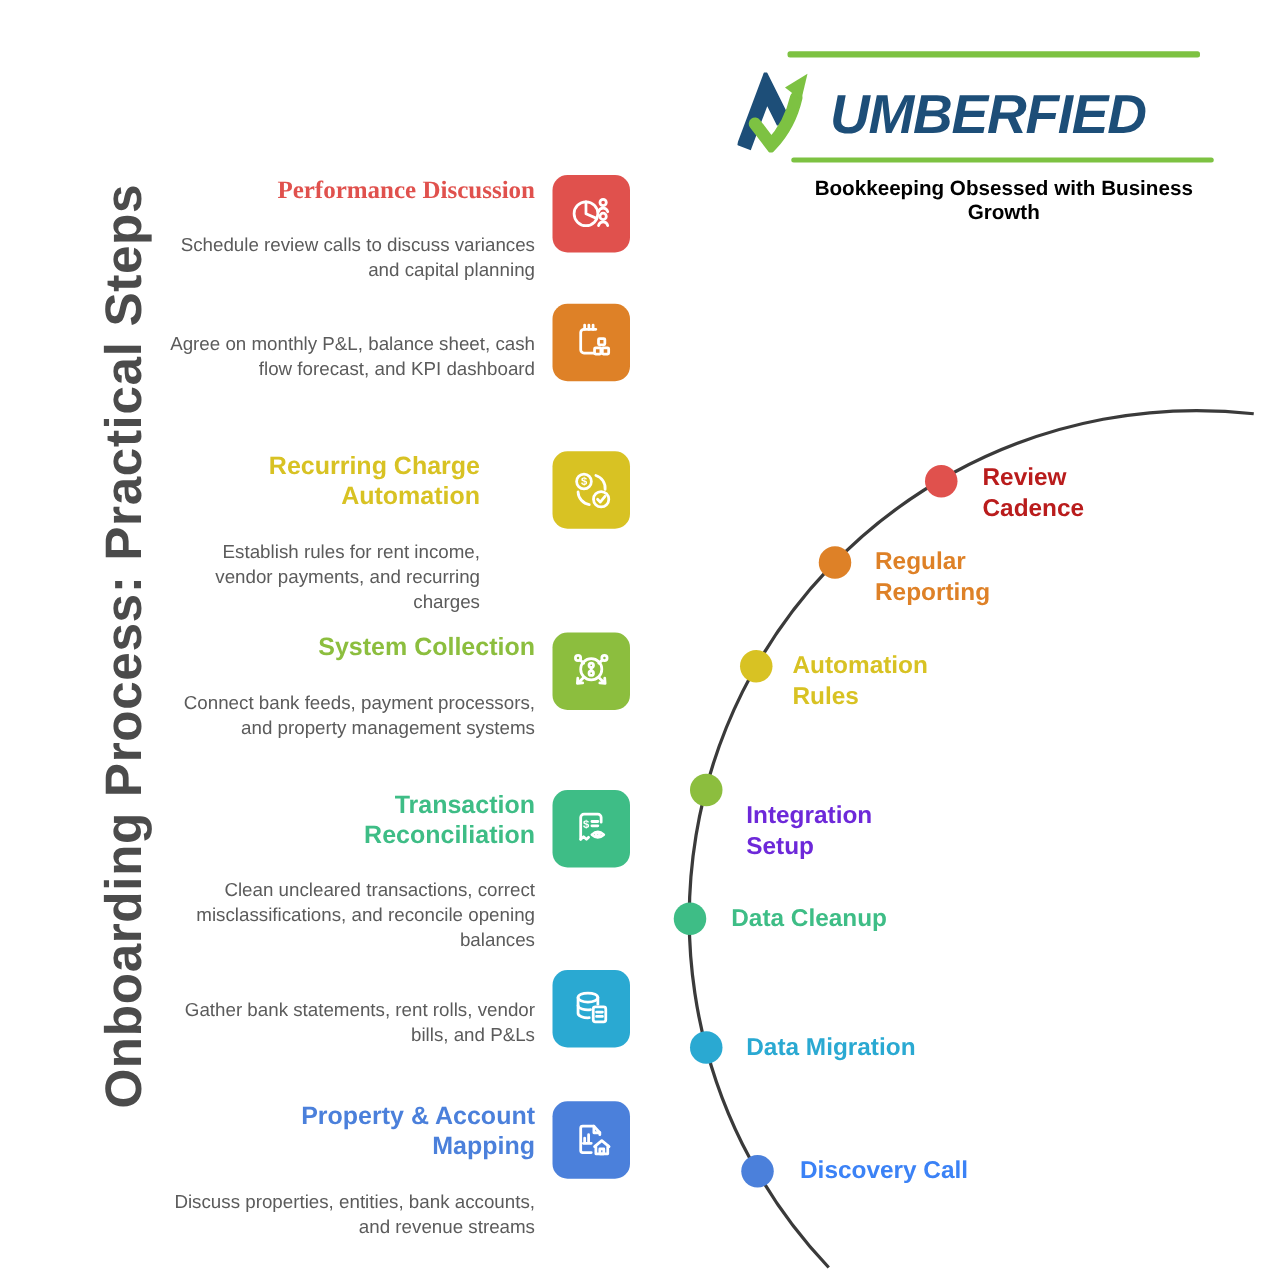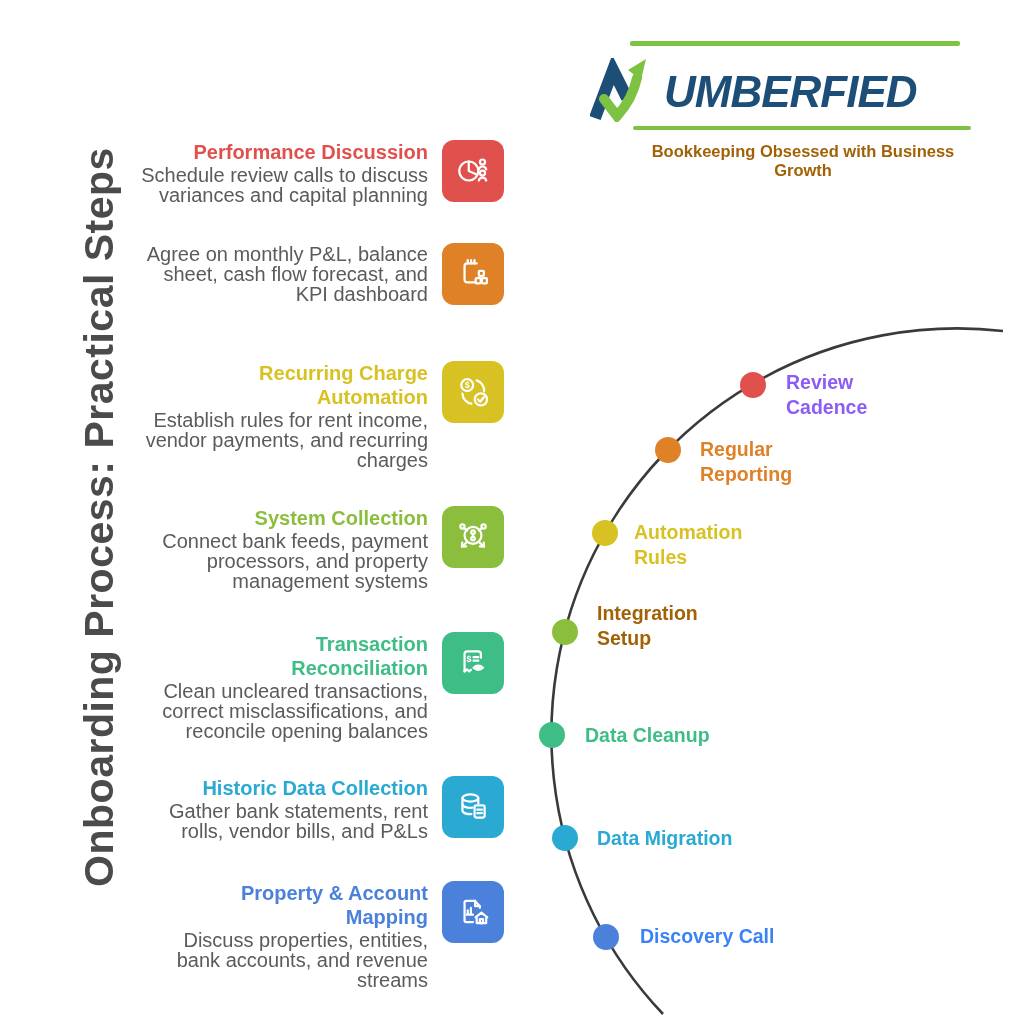--- a/index.html
+++ b/index.html
@@ -17,29 +17,29 @@
   .brand-rule{position:absolute;border-radius:2px;}
   .rule-top{left:630px;top:41px;width:330px;height:5px;}
   .rule-bottom{left:633px;top:126px;width:338px;height:4px;}
   .brand-row{position:absolute;left:590px;top:58px;height:64px;display:flex;align-items:flex-end;}
   .brand-text{
     font-size:44px;font-weight:800;font-style:italic;letter-spacing:-1px;
     line-height:60px;
   }
   .brand-tagline{
     position:absolute;left:625px;top:142px;width:356px;text-align:center;
-    font-size:16.5px;font-weight:700;color:#a16207;
+    font-size:16.5px;font-weight:700;color:#000000;
   }
   
   .step{
     position:absolute;left:136px;width:368px;display:flex;align-items:flex-start;
   }
   .step-text{width:292px;text-align:right;}
   .step-heading{font-size:20px;font-weight:700;line-height:24px;max-width:242px;margin-left:auto;}
-  .step-desc{font-size:20px;line-height:20px;color:#5b5b5b;margin-top:1px;}
+  .step-desc{font-size:15px;line-height:20px;color:#5b5b5b;margin-top:23px;}
   .icon-tile{
     width:62px;height:62px;border-radius:12px;margin-left:14px;flex:0 0 auto;
     display:flex;align-items:center;justify-content:center;
   }
   .icon-tile svg{stroke:#ffffff;fill:none;stroke-width:2.1;stroke-linecap:round;stroke-linejoin:round;}
   .icon-tile svg text{stroke:none;fill:#ffffff;font-weight:700;}
   
   .arc-svg{position:absolute;left:0;top:0;pointer-events:none;}
   .dot{position:absolute;width:26px;height:26px;border-radius:50%;}
   .milestone-label{position:absolute;font-size:19.5px;font-weight:700;line-height:25px;}
@@ -59,21 +59,21 @@
       <polygon points="38,12 56,1 51,22" fill="#7dc242"></polygon>
     </svg>
   </span>
   <span class="brand-text" style="color: rgb(29, 78, 120);">UMBERFIED</span>
 </div>
 <div class="brand-rule rule-bottom" style="background-color: rgb(125, 194, 66);"></div>
 <div class="brand-tagline">Bookkeeping Obsessed with Business Growth</div>
 
 <div class="step" style="top:140px;">
   <div class="step-text">
-    <div class="step-heading" style="color: rgb(224, 81, 77);">Performance Discussion</div>
+    <div class="step-heading" style="color: rgb(224, 81, 77); font-family: Liberation Serif, serif;">Performance Discussion</div>
     <div class="step-desc">Schedule review calls to discuss variances and capital planning</div>
   </div>
   <div class="icon-tile" style="background-color: rgb(224, 81, 77);">
     <svg width="38" height="38" viewBox="0 0 36 36">
       <circle cx="14" cy="18" r="9"></circle>
       <path d="M14 18 V9 M14 18 L22 21.5"></path>
       <circle cx="27" cy="9.5" r="2.4"></circle>
         <path d="M23.5 16.5 a3.6 3.6 0 0 1 7 0"></path>
       <circle cx="27" cy="20" r="2.4"></circle>
         <path d="M23.5 27 a3.6 3.6 0 0 1 7 0"></path>
@@ -89,21 +89,21 @@
     <svg width="38" height="38" viewBox="0 0 36 36">
       <path d="M20.5 26 H12.5 a2.5 2.5 0 0 1 -2.5 -2.5 V10.5 a2.5 2.5 0 0 1 2.5 -2.5 H21.5"></path>
       <path d="M13 8 V4.8 M16.2 8 V4.8 M19.4 8 V4.8"></path>
       <rect x="23.5" y="15" width="4.8" height="4.8" rx="0.8"></rect>
       <rect x="20.5" y="22" width="4.8" height="4.8" rx="0.8"></rect>
       <rect x="26.4" y="22" width="4.8" height="4.8" rx="0.8"></rect>
     </svg>
   </div>
 </div>
 
-<div class="step" style="top:361px;">
+<div class="step" style="top:361px;gap:44px;">
   <div class="step-text">
     <div class="step-heading" style="color: rgb(216, 194, 35);">Recurring Charge Automation</div>
     <div class="step-desc">Establish rules for rent income, vendor payments, and recurring charges</div>
   </div>
   <div class="icon-tile" style="background-color: rgb(216, 194, 35);">
     <svg width="38" height="38" viewBox="0 0 36 36">
       <circle cx="12.5" cy="11.5" r="5.6"></circle>
       <text x="10.2" y="14.4" font-size="8.5">$</text>
       <path d="M21.5 7 a10 10 0 0 1 7 10.5"></path>
       <path d="M8 19.5 a10 10 0 0 0 8.5 9.5"></path>
@@ -146,21 +146,20 @@
       <text x="11.8" y="17.5" font-size="8.5">$</text>
       <path d="M18.5 12.5 h4.5 M18.5 15.8 h4.5"></path>
       <path d="M18.5 22.5 q4.5 -4 9 0 q-4.5 4 -9 0"></path>
       <circle cx="23" cy="22.5" r="1.3"></circle>
     </svg>
   </div>
 </div>
 
 <div class="step" style="top:776px;">
   <div class="step-text">
-    <div class="step-heading" style="color: rgb(42, 169, 210);">Historic Data Collection</div>
     <div class="step-desc">Gather bank statements, rent rolls, vendor bills, and P&amp;Ls</div>
   </div>
   <div class="icon-tile" style="background-color: rgb(42, 169, 210);">
     <svg width="38" height="38" viewBox="0 0 36 36">
       <ellipse cx="15.5" cy="9.5" rx="7.5" ry="3.4"></ellipse>
       <path d="M8 9.5 V21.5 a7.5 3.4 0 0 0 8.5 3.3"></path>
       <path d="M23 9.5 V14.5"></path>
       <path d="M8 15.5 a7.5 3.4 0 0 0 9.5 3.2"></path>
       <rect x="19.5" y="16.5" width="9.5" height="11.5" rx="1.6" fill="#2aa9d2"></rect>
       <path d="M22 20.5 h4.5 M22 23.8 h4.5"></path>
@@ -190,19 +189,19 @@
 </svg>
 
 <div class="dot" style="left: 740px; top: 372px; background-color: rgb(224, 81, 77);"></div>
 <div class="dot" style="left: 655px; top: 437px; background-color: rgb(222, 129, 39);"></div>
 <div class="dot" style="left: 592px; top: 520px; background-color: rgb(216, 194, 35);"></div>
 <div class="dot" style="left: 552px; top: 619px; background-color: rgb(140, 190, 62);"></div>
 <div class="dot" style="left: 539px; top: 722px; background-color: rgb(62, 189, 134);"></div>
 <div class="dot" style="left: 552px; top: 825px; background-color: rgb(42, 169, 210);"></div>
 <div class="dot" style="left: 593px; top: 924px; background-color: rgb(75, 128, 219);"></div>
 
-<div class="milestone-label" style="left: 786px; top: 370px; width: 112px; color: #8b5cf6;">Review Cadence</div>
+<div class="milestone-label" style="left: 786px; top: 370px; width: 112px; color: #b91c1c;">Review Cadence</div>
 <div class="milestone-label" style="left: 700px; top: 437px; width: 112px; color: rgb(222, 129, 39);">Regular Reporting</div>
 <div class="milestone-label" style="left: 634px; top: 520px; width: 128px; color: rgb(216, 194, 35);">Automation Rules</div>
-<div class="milestone-label" style="left: 597px; top: 601px; width: 120px; color: #a16207;">Integration Setup</div>
+<div class="milestone-label" style="left: 597px; top: 640px; width: 120px; color: #6d28d9;">Integration Setup</div>
 <div class="milestone-label nowrap" style="left: 585px; top: 723px; color: rgb(62, 189, 134);">Data Cleanup</div>
 <div class="milestone-label nowrap" style="left: 597px; top: 826px; color: rgb(42, 169, 210);">Data Migration</div>
 <div class="milestone-label nowrap" style="left: 640px; top: 924px; color: #3b82f6;">Discovery Call</div>
 
 </body></html>

